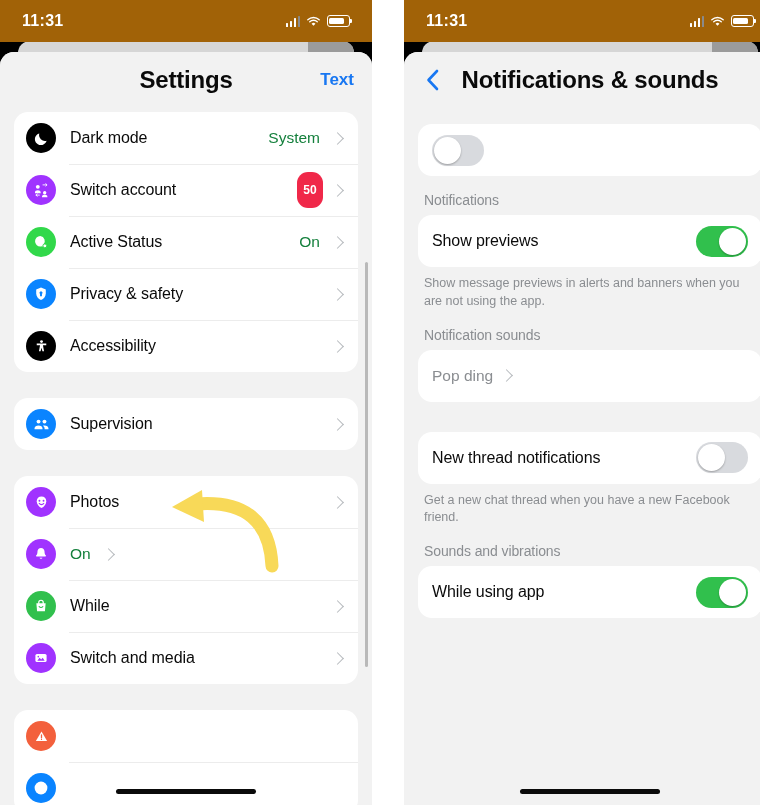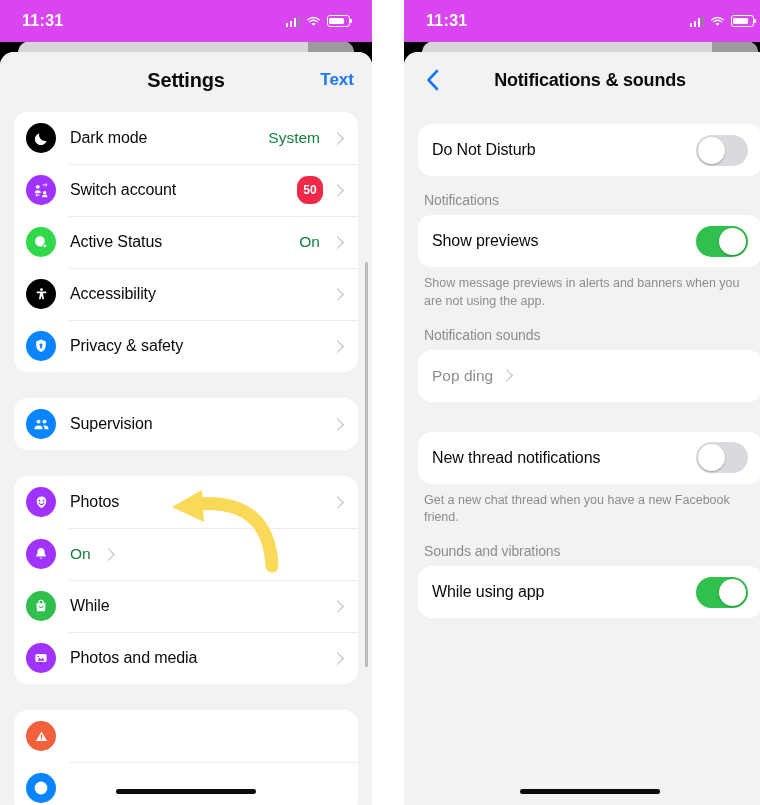--- a/index.html
+++ b/index.html
@@ -19,21 +19,21 @@
     overflow: hidden;
     flex: 0 0 auto;
   }
   .phone.right { margin-left: 16px; width: 372px; }
   .gutter { flex: 0 0 16px; background:#ffffff; height:805px; }
 
   
   .statusbar {
     position: absolute; top: 0; left: 0; right: 0; height: 42px;
     display: flex; align-items: center; justify-content: space-between;
-    padding: 0 22px; z-index: 40; background: #d946ef;
+    padding: 0 22px; z-index: 40; background: #a16207;
   }
   .clock { color:#fff; font-size:16px; font-weight:700; letter-spacing:.3px; }
   .sb-right { display:flex; align-items:center; gap:6px; }
   .bars { display:flex; align-items:flex-end; gap:1.5px; height:11px; }
   .bars i { display:block; width:2.5px; background:#fff; border-radius:.5px; }
   .bars i:nth-child(1){height:4px}.bars i:nth-child(2){height:6px}
   .bars i:nth-child(3){height:8.5px}.bars i:nth-child(4){height:11px;background:#8a8a8a}
   .wifi { width:15px;height:11px; }
   .batt { width:23px; height:11.5px; border:1.3px solid #fff; border-radius:3px; position:relative; }
   .batt::after{content:"";position:absolute;right:-3px;top:3.2px;width:1.6px;height:4px;background:#fff;border-radius:0 1px 1px 0;}
@@ -52,22 +52,22 @@
     position:absolute; top:52px; left:0; right:0; bottom:0;
     background:#f2f2f2; border-radius:14px 14px 0 0; z-index:10;
     overflow:hidden;
   }
 
   
   .nav {
     position:relative; height:56px; display:flex; align-items:center;
     justify-content:center; background:#f2f2f2;
   }
-  .nav-title { font-size:20px; font-weight:700; color:#0a0a0a; letter-spacing:-.2px; }
-  .nav-title.sub { font-size:18px; }
+  .nav-title { font-size:24px; font-weight:700; color:#0a0a0a; letter-spacing:-.2px; }
+  .nav-title.sub { font-size:24px; }
   .nav-done {
     position:absolute; right:18px; top:50%; transform:translateY(-50%);
     font-size:17px; font-weight:600; color:#1877f2; cursor:pointer;
   }
   .nav-back {
     position:absolute; left:16px; top:50%; transform:translateY(-50%);
     width:26px;height:26px; cursor:pointer; display:flex;align-items:center;justify-content:center;
   }
 
   
@@ -86,21 +86,21 @@
     content:""; position:absolute; left:55px; right:0; top:0; height:1px; background:#ececec;
   }
   .ico { width:30px;height:30px;border-radius:50%; flex:0 0 auto;
          display:flex;align-items:center;justify-content:center; margin-right:14px; }
   .row-label { font-size:16px; color:#0a0a0a; flex:1 1 auto; letter-spacing:-.1px; }
   .row-value { font-size:15.5px; color:#15803d; margin-right:13px; }
   .chev { width:9px;height:9px; border-right:1.8px solid #b6b9bd; border-top:1.8px solid #b6b9bd;
           transform:rotate(45deg); flex:0 0 auto; margin-right:2px; }
   .badge {
     background:#f02849; color:#fff; font-size:12px; font-weight:700;
-    border-radius:11px; min-width:26px; height:28px; padding:0 6px;
+    border-radius:11px; min-width:26px; height:36px; padding:0 6px;
     display:flex;align-items:center;justify-content:center; margin-right:10px;
   }
 
   
   .sec-head { font-size:14px; color:#8a8d91; padding: 16px 6px 7px 6px; letter-spacing:-.1px; }
   .sec-note { font-size:12.5px; color:#8a8d91; line-height:1.42; padding: 8px 6px 0 6px; }
   .rrow { display:flex; align-items:center; min-height:52px; padding: 0 14px; background:#fff; }
   .rrow-label { font-size:16px; color:#0a0a0a; flex:1 1 auto; letter-spacing:-.1px; }
   .rrow-value { font-size:15.5px; color:#8a8d91; margin-right:9px; }
 
@@ -194,37 +194,37 @@
                 <svg width="18" height="18" viewBox="0 0 20 20" fill="#fff">
                   <path d="M9.2 3.4a5.8 5.8 0 1 0 0 11.6c.6 0 1.2-.1 1.7-.3l2.4.8-.7-2.3a5.8 5.8 0 0 0-3.4-9.8z"></path>
                   <circle cx="14.3" cy="14.3" r="2.2" fill="#fff" stroke="#31d84a" stroke-width="1.1"></circle>
                 </svg>
               </span>
               <span class="row-label">Active Status</span>
               <span class="row-value">On</span>
               <span class="chev"></span>
             </div>
             <div class="row">
+              <span class="ico" style="background:#0a84ff">
+                <svg width="16" height="16" viewBox="0 0 20 20" fill="#fff">
+                  <path d="M10 2 4 4.3v5c0 3.6 2.5 6.8 6 8.2 3.5-1.4 6-4.6 6-8.2v-5L10 2z"></path>
+                  <path d="M10 6.4 7.3 9.2h1.5v3.6h2.4V9.2h1.5L10 6.4z" fill="#0a84ff"></path>
+                </svg>
+              </span>
+              <span class="row-label">Privacy &amp; safety</span>
+              <span class="chev"></span>
+            </div>
+            <div class="row">
               <span class="ico" style="background:#000">
                 <svg width="17" height="17" viewBox="0 0 20 20" fill="#fff">
                   <circle cx="10" cy="4.2" r="1.7"></circle>
                   <path d="M4.4 6.6h11.2v1.8h-3.9l1.3 7.3h-1.9L10 11.6l-1.1 4.1H7l1.3-7.3H4.4z"></path>
                 </svg>
               </span>
               <span class="row-label">Accessibility</span>
-              <span class="chev"></span>
-            </div>
-            <div class="row">
-              <span class="ico" style="background:#0a84ff">
-                <svg width="16" height="16" viewBox="0 0 20 20" fill="#fff">
-                  <path d="M10 2 4 4.3v5c0 3.6 2.5 6.8 6 8.2 3.5-1.4 6-4.6 6-8.2v-5L10 2z"></path>
-                  <path d="M10 6.4 7.3 9.2h1.5v3.6h2.4V9.2h1.5L10 6.4z" fill="#0a84ff"></path>
-                </svg>
-              </span>
-              <span class="row-label">Privacy &amp; safety</span>
               <span class="chev"></span>
             </div>
           </div>
 
           <div class="gap-lg"></div>
 
           <div class="card">
             <div class="row">
               <span class="ico" style="background:#0a84ff">
                 <svg width="17" height="17" viewBox="0 0 20 20" fill="#fff">
@@ -276,21 +276,21 @@
               <span class="chev"></span>
             </div>
             <div class="row">
               <span class="ico" style="background:#a033ff">
                 <svg width="16" height="16" viewBox="0 0 20 20" fill="#fff">
                   <rect x="3" y="5" width="14" height="10" rx="2"></rect>
                   <path d="M5.4 13.4 8.2 9.6l2 2.4 1.9-2.2 2.5 3.6z" fill="#a033ff"></path>
                   <circle cx="6.6" cy="8.3" r="1" fill="#a033ff"></circle>
                 </svg>
               </span>
-              <span class="row-label">Photos and media</span>
+              <span class="row-label">Switch and media</span>
               <span class="chev"></span>
             </div>
           </div>
 
           <div class="gap-lg"></div>
 
           <div class="card">
             <div class="row">
               <span class="ico" style="background:#f3603c">
                 <svg width="17" height="17" viewBox="0 0 20 20" fill="#fff">
@@ -360,21 +360,20 @@
         <div class="nav-title sub">Notifications &amp; sounds</div>
       </div>
 
       <div class="body">
         <div class="scroll-inner">
 
           <div style="height:12px"></div>
 
           <div class="card">
             <div class="rrow">
-              <span class="rrow-label">Do Not Disturb</span>
               <span class="toggle off">
                   <span class="knob"></span>
                 </span>
             </div>
           </div>
 
           <div class="sec-head">Notifications</div>
           <div class="card">
             <div class="rrow">
               <span class="rrow-label">Show previews</span>

